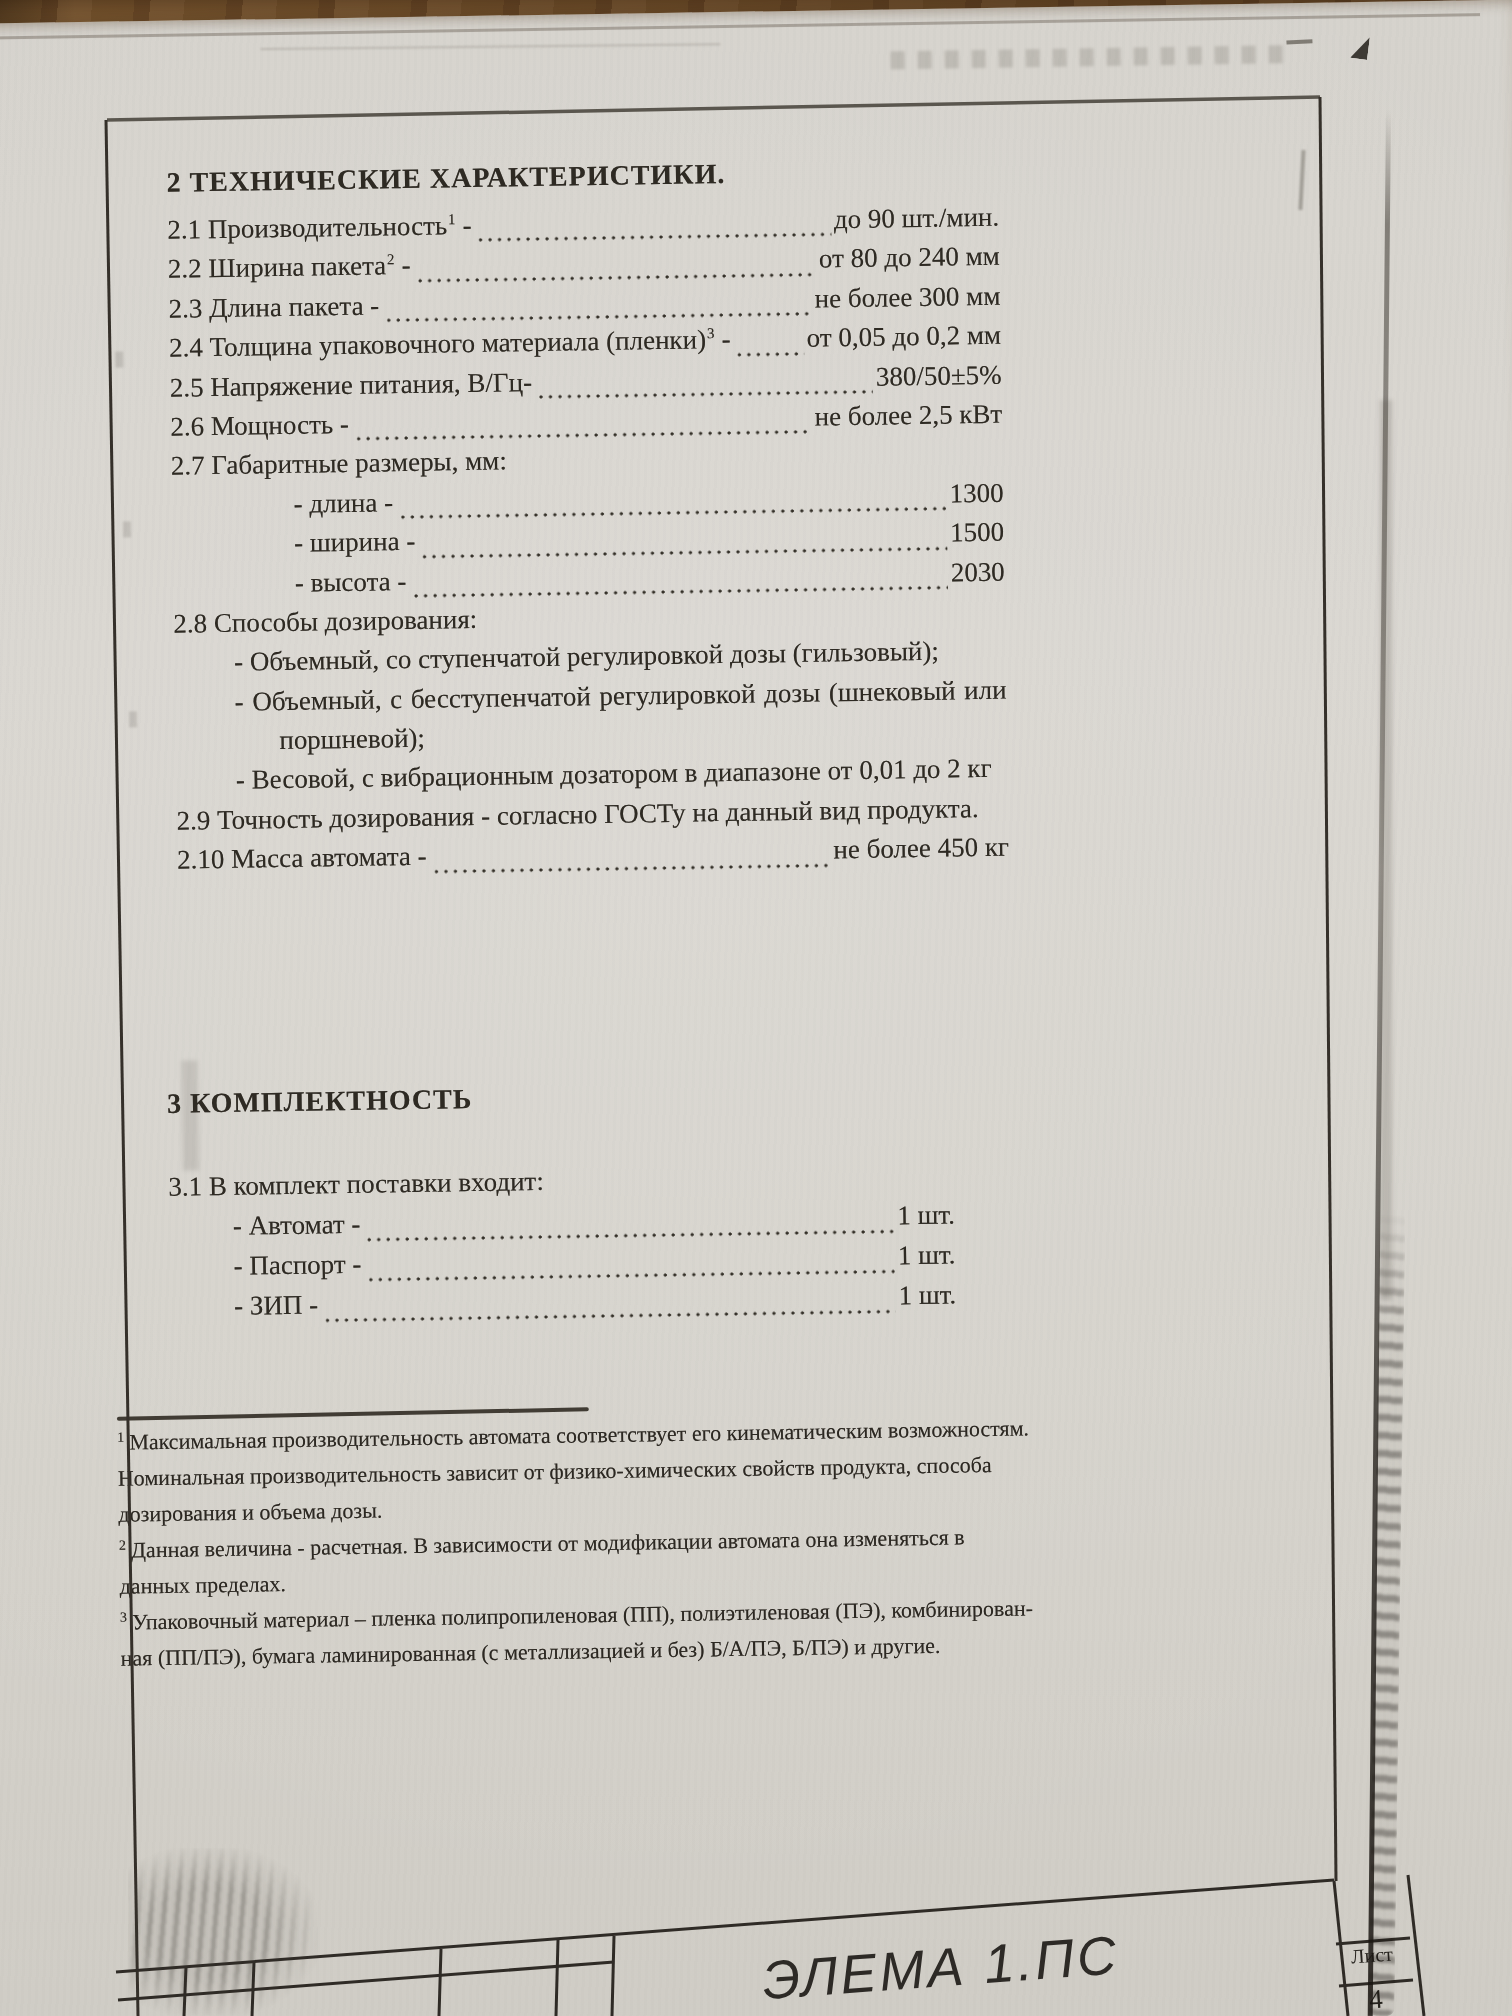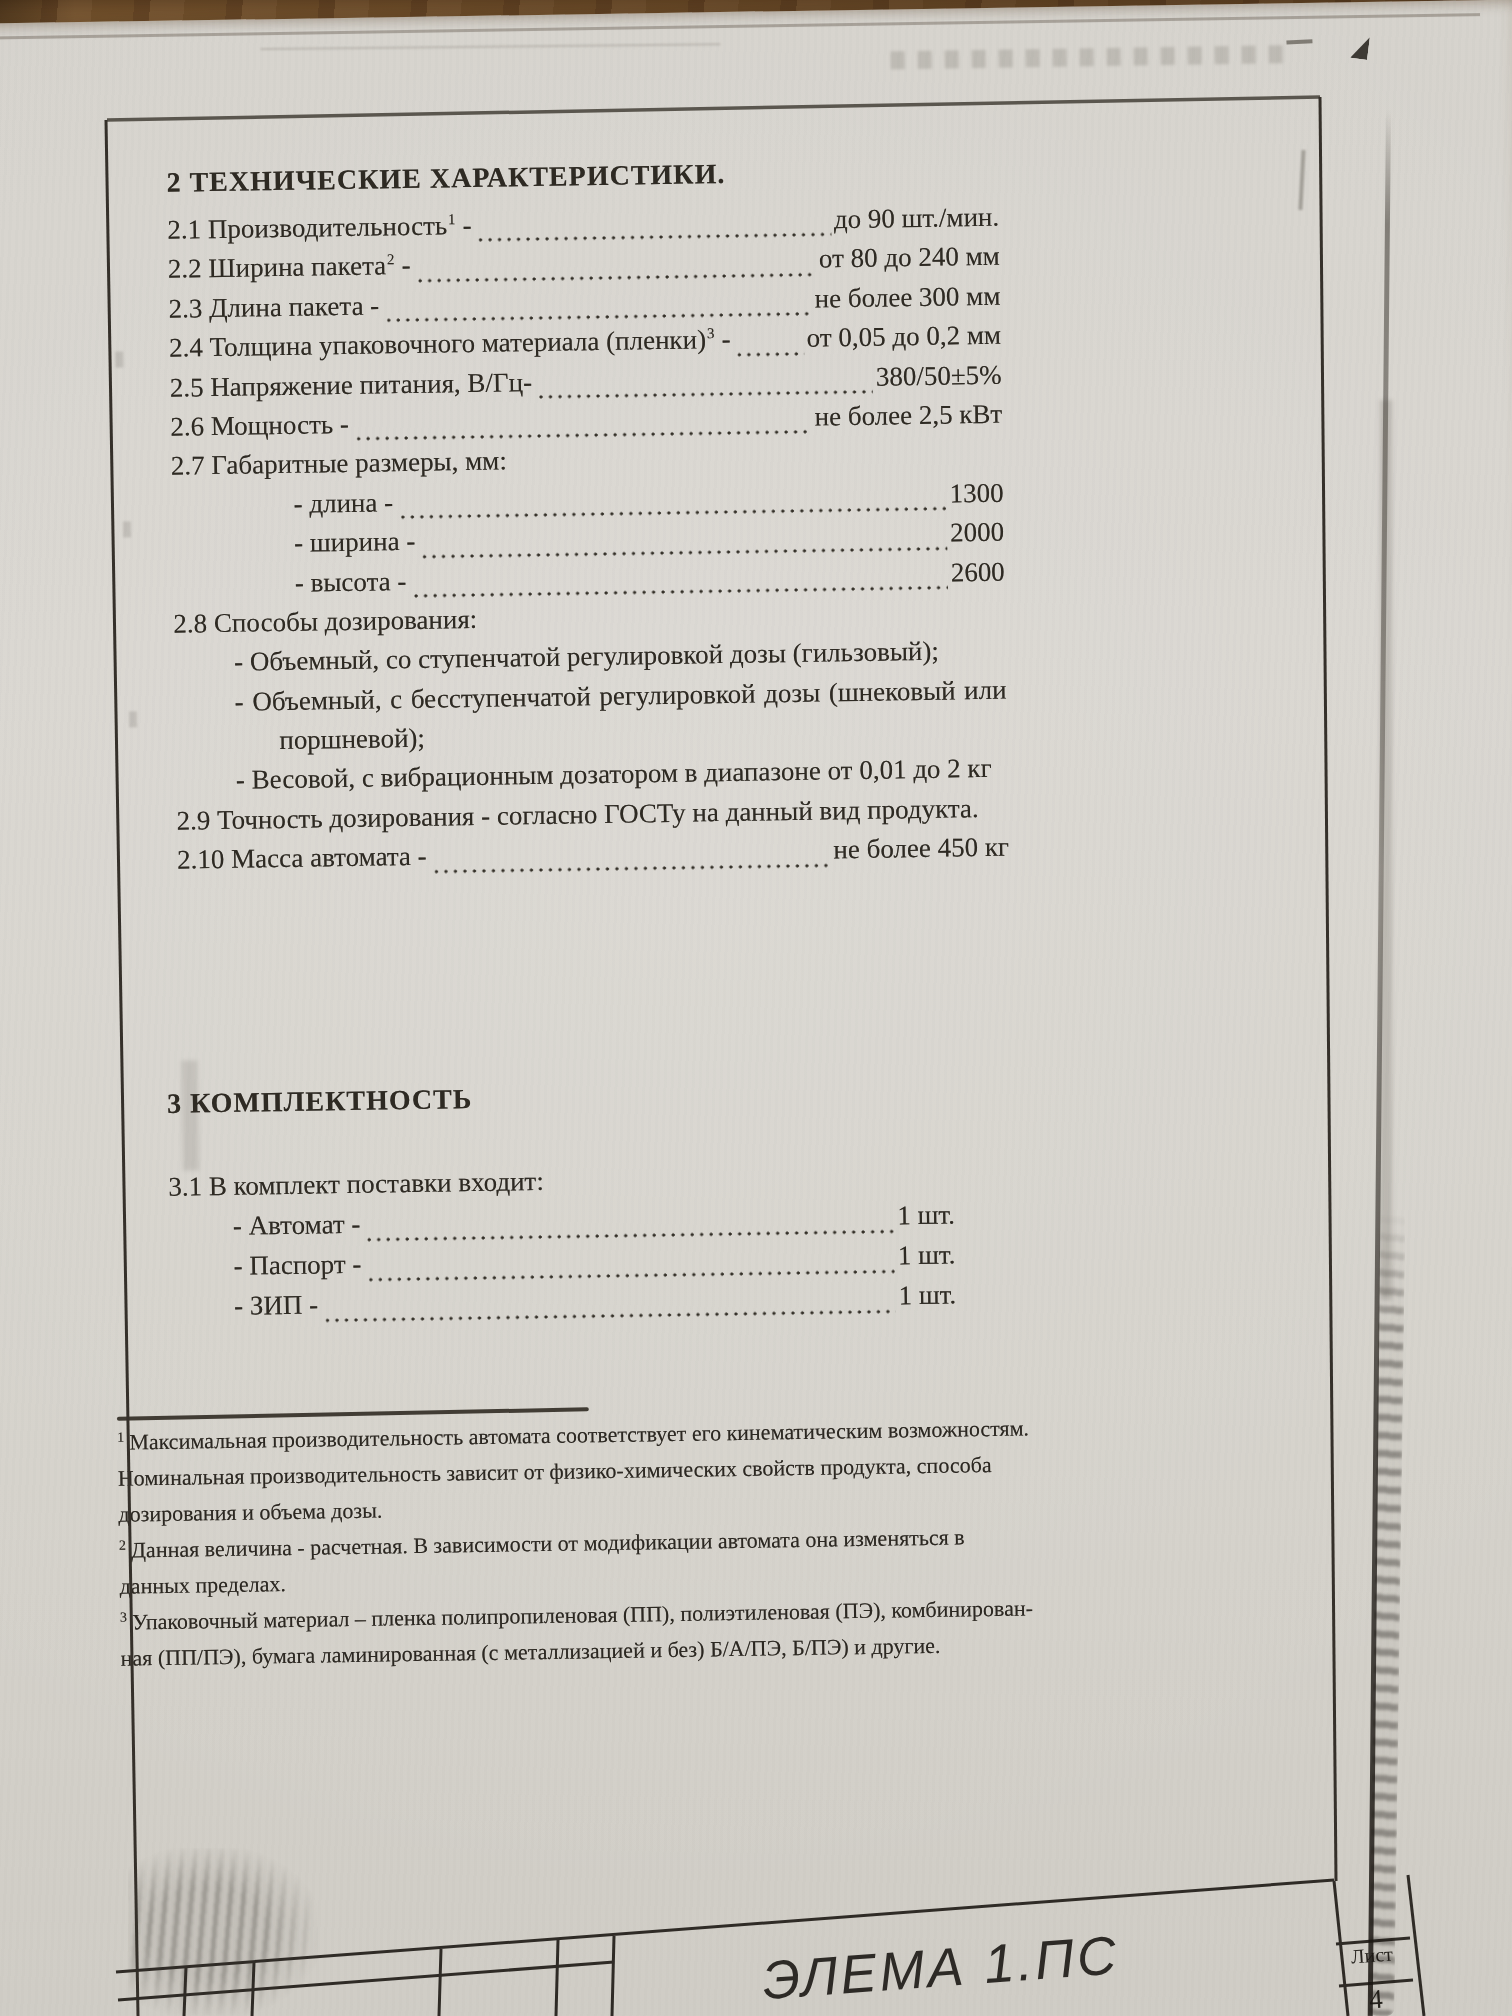--- a/index.html
+++ b/index.html
@@ -144,26 +144,26 @@
       <div class="line">2.7 Габаритные размеры, мм:</div>
 
       <div class="row indent">
         <span class="lbl">- длина -</span>
         <span class="leader"></span>
         <span class="val">1300</span>
       </div>
       <div class="row indent">
         <span class="lbl">- ширина -</span>
         <span class="leader"></span>
-        <span class="val">2000</span>
+        <span class="val">1500</span>
       </div>
       <div class="row indent">
         <span class="lbl">- высота -</span>
         <span class="leader"></span>
-        <span class="val">2600</span>
+        <span class="val">2030</span>
       </div>
 
       <div class="line">2.8 Способы дозирования:</div>
       <div class="line b1">- Объемный, со ступенчатой регулировкой дозы (гильзовый);</div>
       <div class="line b1 jl">- Объемный, с бесступенчатой регулировкой дозы (шнековый или</div>
       <div class="line b2">поршневой);</div>
       <div class="line b1">- Весовой, с вибрационным дозатором в диапазоне от 0,01 до 2 кг</div>
 
       <div class="line">2.9 Точность дозирования - согласно ГОСТу на данный вид продукта.</div>
 

